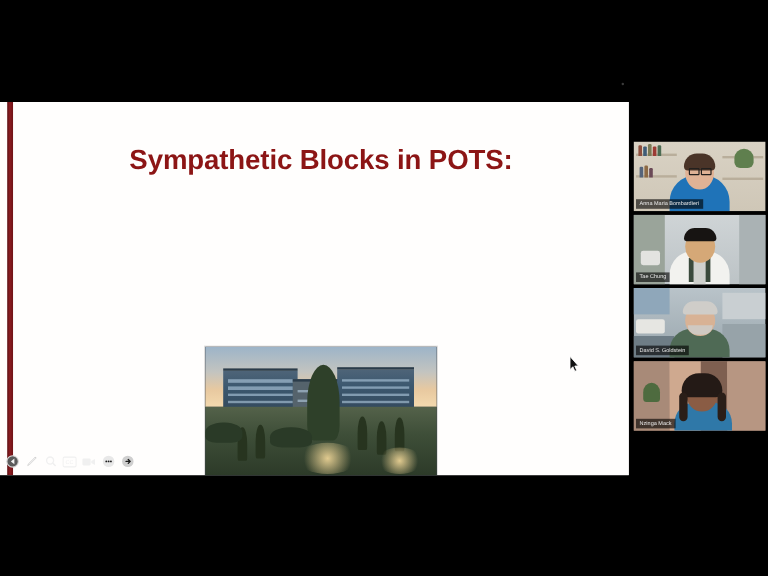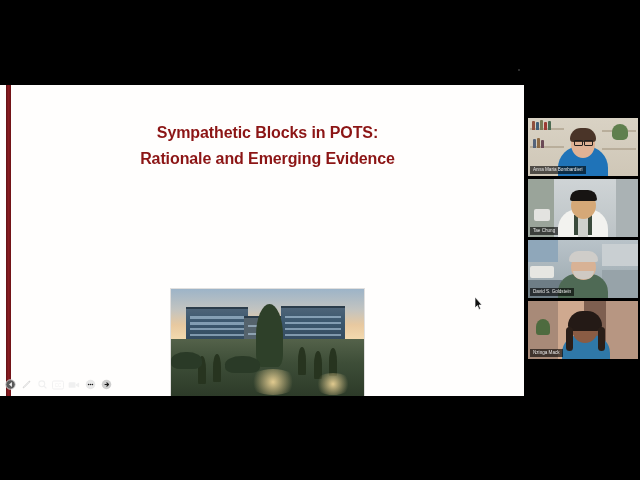--- a/index.html
+++ b/index.html
@@ -6,21 +6,21 @@
   body{width:640px;height:480px;overflow:hidden;font-family:"Liberation Sans",sans-serif;}
   #app{position:relative;width:640px;height:480px;background:#000;}
 
   
   #slide-stage{position:absolute;left:0;top:85px;width:524px;height:311px;background:#fffdfc;overflow:hidden;}
   #slide-accent-bar{position:absolute;left:6px;top:0;width:5px;height:311px;
     background:linear-gradient(90deg,#5d1013 0%,#8b1b20 45%,#6d1216 100%);}
   #slide-canvas{position:absolute;left:11px;top:0;right:0;bottom:0;background:#fffefd;}
 
   #slide-title{position:absolute;left:0;right:0;top:35px;text-align:center;
-    color:#8c1515;font-weight:bold;font-size:16px;line-height:26px;letter-spacing:-0.1px;}
+    color:#8c1515;font-weight:bold;font-size:23px;line-height:26px;letter-spacing:-0.1px;}
   #slide-title .ln{display:block;white-space:nowrap;}
 
   
   #hero-photo{position:absolute;left:160px;top:204px;width:193px;height:108px;
     background:#1b2530;overflow:hidden;box-shadow:0 0 0 1px rgba(0,0,0,.12);}
   .sky{position:absolute;left:0;top:0;width:100%;height:46%;
     background:linear-gradient(180deg,#9db4c8 0%,#c3c4c0 42%,#e8c9a0 72%,#f3d9ae 100%);}
   .bldg{position:absolute;background:linear-gradient(180deg,#4e6478 0%,#3c586f 40%,#33495c 100%);
     border-top:2px solid #2b3c4a;}
   .bldgA{left:8%;top:17%;width:32%;height:30%;}
@@ -71,21 +71,20 @@
 
   <div id="top-dot"></div>
 
   <div id="slide-stage">
     <div id="slide-accent-bar"></div>
 
     <div id="slide-canvas">
 
       <div id="slide-title">
         <span class="ln">Sympathetic Blocks in POTS:</span>
-        <span class="ln">Rationale and Emerging Evidence</span>
       </div>
 
       <div id="hero-photo">
         <div class="sky"></div>
 
         <div class="bldg bldgA">
           <div class="win" style="left:6%;top:22%;width:88%;height:7%"></div>
           <div class="win" style="left:6%;top:40%;width:88%;height:7%"></div>
           <div class="win" style="left:6%;top:58%;width:88%;height:7%"></div>
           <div class="win" style="left:6%;top:76%;width:88%;height:7%"></div>

